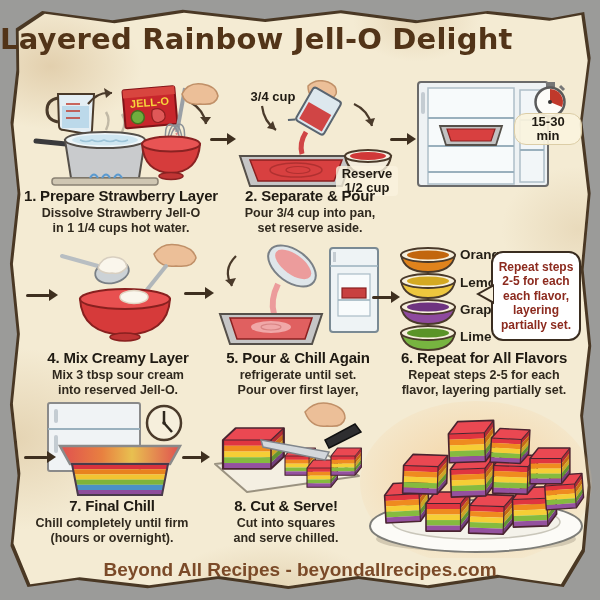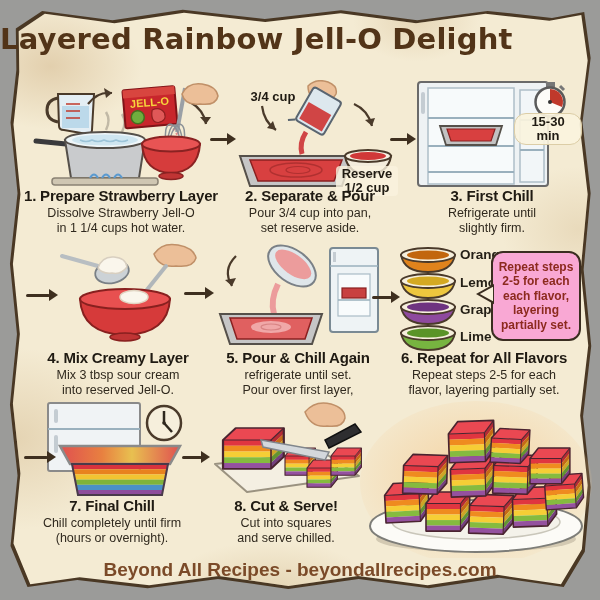--- a/index.html
+++ b/index.html
@@ -19,28 +19,28 @@
       radial-gradient(ellipse 90px 60px at 70% 2%, rgba(205,176,130,.35), transparent 70%),
       #f4ebd3;
     clip-path:polygon(1.5% 4%,6% 1%,18% 2.6%,30% .8%,44% 2.4%,57% .9%,70% 2.6%,82% 1%,93% 2.2%,98.5% 1.2%,99.6% 9%,98.2% 20%,99.6% 32%,98.4% 45%,99.7% 58%,98.3% 70%,99.6% 82%,98.6% 93%,95% 99%,84% 97.4%,72% 99.2%,60% 97.6%,48% 99.3%,36% 97.6%,24% 99.2%,12% 97.8%,3.5% 99%,.6% 92%,1.8% 80%,.5% 68%,1.7% 56%,.5% 44%,1.8% 32%,.6% 20%,1.6% 11%);}
   .layer{position:absolute;inset:0;}
   .abs{position:absolute;}
   .page-title{left:0;right:0;top:22px;font-family:"DejaVu Sans",sans-serif;
     font-size:29px;font-weight:bold;color:#523418;letter-spacing:.2px;}
   .footer{left:0;right:0;top:559px;text-align:center;font-size:19px;font-weight:bold;color:#7b4a28;}
   .cap{position:absolute;text-align:center;}
   .cap .t{font-size:15px;font-weight:bold;color:#1f1a12;letter-spacing:-.2px;margin-bottom:2px;}
-  .cap .d{font-size:12.5px;font-weight:normal;color:#30291e;line-height:14.5px;}
+  .cap .d{font-size:12.5px;font-weight:bold;color:#30291e;line-height:14.5px;}
   .slabel{position:absolute;text-align:center;font-size:13px;font-weight:bold;color:#1f1a12;line-height:14px;}
   .boxed{background:rgba(250,243,221,.92);border:1px solid #dccda6;border-radius:12px;padding:1px 4px;}
   .softbox{background:rgba(250,243,222,.8);border-radius:4px;padding:1px 3px;}
   .arrow{position:absolute;height:3px;background:#3e2f1f;border-radius:2px;}
   .arrow::after{content:"";position:absolute;right:-8px;top:-5px;width:0;height:0;
     border-left:9px solid #3e2f1f;border-top:6.5px solid transparent;border-bottom:6.5px solid transparent;}
-  .bubble{position:absolute;left:491px;top:251px;width:86px;height:86px;background:#f9a8d4;
+  .bubble{position:absolute;left:491px;top:251px;width:86px;height:86px;background:#ffffff;
     border:2.5px solid #3a2d20;border-radius:12px;display:flex;flex-direction:column;
     justify-content:center;text-align:center;font-size:12px;font-weight:bold;color:#8c2a1e;line-height:14.6px;}
   .flavor{position:absolute;font-size:13.5px;font-weight:bold;color:#241f16;}
   svg{display:block;}
 </style>
 </head>
 <body>
 
 <svg width="0" height="0" style="position:absolute" aria-hidden="true">
   <defs>
@@ -357,25 +357,20 @@
   <div class="cap" style="left:15px;top:187px;width:212px">
     <div class="t">1. Prepare Strawberry Layer</div>
     <div class="d">Dissolve Strawberry Jell-O</div>
     <div class="d">in 1 1/4 cups hot water.</div>
   </div>
   <div class="cap" style="left:222px;top:187px;width:176px">
     <div class="t">2. Separate &amp; Pour</div>
     <div class="d">Pour 3/4 cup into pan,</div>
     <div class="d">set reserve aside.</div>
   </div>
-  <div class="cap" style="left:406px;top:187px;width:172px">
-    <div class="t">3. First Chill</div>
-    <div class="d">Refrigerate until</div>
-    <div class="d">slightly firm.</div>
-  </div>
   <div class="cap" style="left:22px;top:349px;width:192px">
     <div class="t">4. Mix Creamy Layer</div>
     <div class="d">Mix 3 tbsp sour cream</div>
     <div class="d">into reserved Jell-O.</div>
   </div>
   <div class="cap" style="left:208px;top:349px;width:180px">
     <div class="t">5. Pour &amp; Chill Again</div>
     <div class="d">refrigerate until set.</div>
     <div class="d">Pour over first layer,</div>
   </div>

